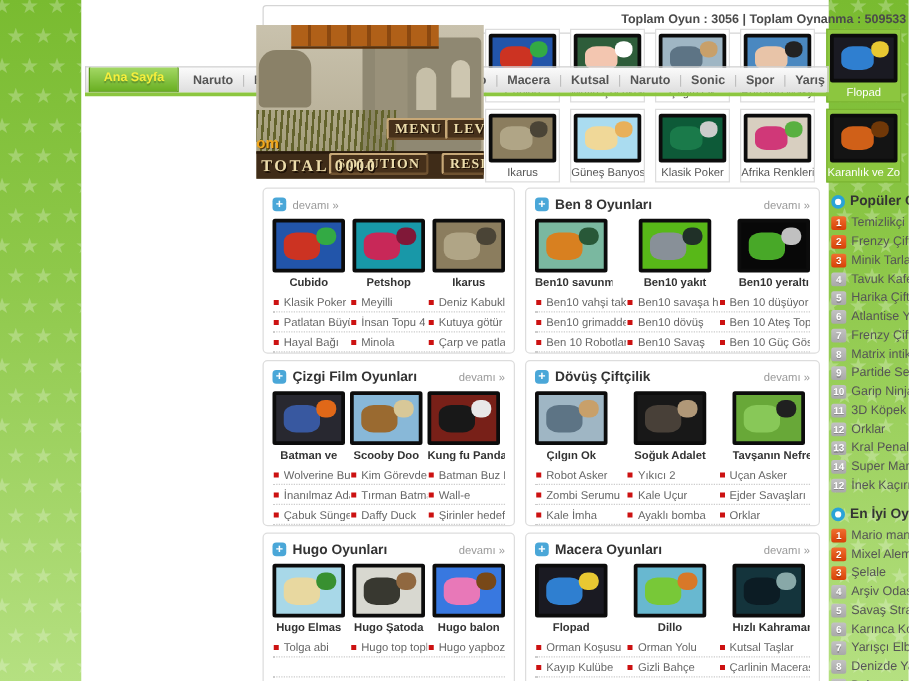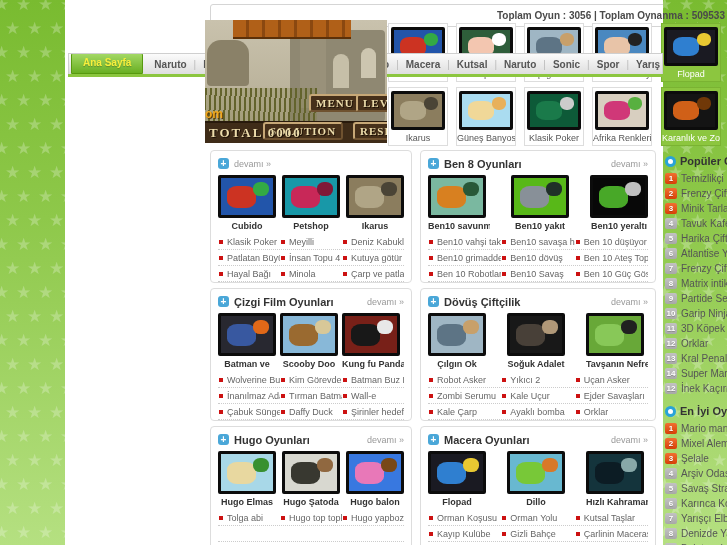--- a/index.html
+++ b/index.html
@@ -645,21 +645,21 @@
             <span class="linktext">Kale Uçur</span>
           </div>
           <div class="linkcell">
             <span class="bullet"></span>
             <span class="linktext">Ejder Savaşları</span>
           </div>
         </div>
         <div class="linkrow">
           <div class="linkcell">
             <span class="bullet"></span>
-            <span class="linktext">Kale Çarp</span>
+            <span class="linktext">Kale İmha</span>
           </div>
           <div class="linkcell">
             <span class="bullet"></span>
             <span class="linktext">Ayaklı bomba</span>
           </div>
           <div class="linkcell">
             <span class="bullet"></span>
             <span class="linktext">Orklar</span>
           </div>
         </div>

